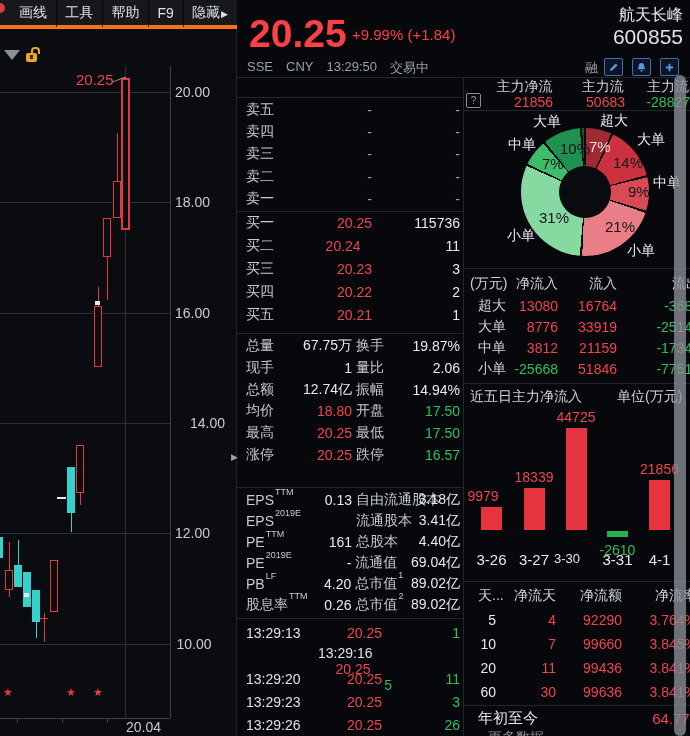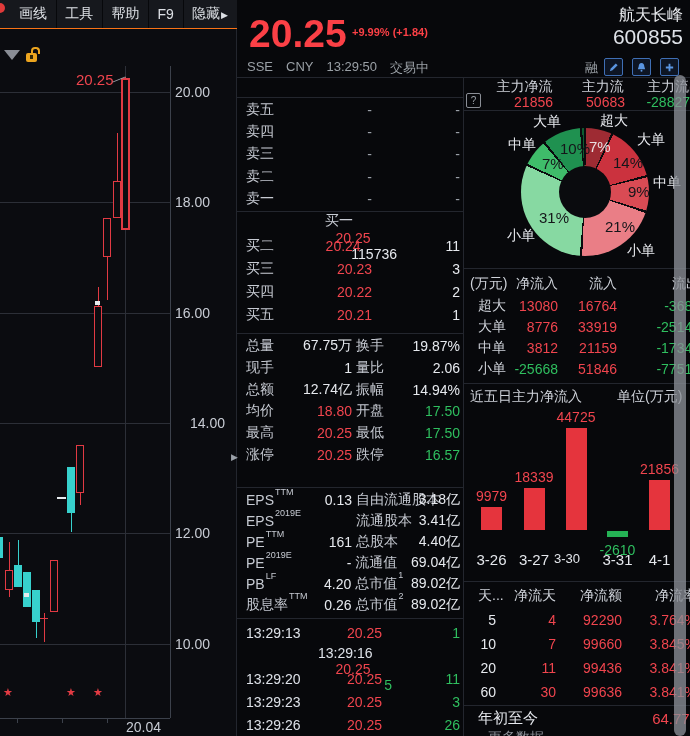--- a/index.html
+++ b/index.html
@@ -4,21 +4,21 @@
 <style>
   html,body{margin:0;padding:0;background:#000;}
   .stage{position:relative;width:690px;height:736px;overflow:hidden;background:#07080b;
          font-family:"Liberation Sans","DejaVu Sans",sans-serif;color:#e6e9ee;
          -webkit-font-smoothing:antialiased;}
   .abs{position:absolute;}
   
   .chart-col{position:absolute;left:0;top:0;width:237px;height:736px;background:#0b0c10;
              border-right:1px solid #23262e;box-sizing:border-box;}
   .menubar{position:absolute;left:0;top:0;width:237px;height:29px;background:#16181d;
-           border-bottom:1px solid #f97316;display:flex;align-items:center;padding-left:10px;
+           border-bottom:4px solid #f97316;display:flex;align-items:center;padding-left:10px;
            box-sizing:border-box;}
   .mitem{color:#dde0e5;font-size:14px;padding:0 9px;white-space:nowrap;}
   .marrow{font-size:9px;color:#dde0e5;margin-left:1px;}
   .msep{width:1px;height:28px;background:#07080b;display:inline-block;}
   .reddot{position:absolute;left:-5px;top:3px;width:10px;height:10px;border-radius:50%;background:#e03a3a;}
   .daterow{position:absolute;left:0;top:45px;height:20px;display:flex;align-items:center;}
   .datetext{font-size:14px;color:#eceef2;border-bottom:1px solid #b9bdc6;padding-bottom:1px;white-space:nowrap;}
   .tri{width:0;height:0;border-left:8px solid transparent;border-right:8px solid transparent;
        border-top:10px solid #8a8e96;display:inline-block;margin-left:4px;}
   .lock{display:inline-block;width:11px;height:9px;background:#eca51f;border-radius:2px;
@@ -26,21 +26,21 @@
   .lock::before{content:"";position:absolute;left:5px;top:-6px;width:5px;height:5px;
         border:2px solid #eca51f;border-bottom:none;border-radius:4px 4px 0 0;}
   .lock::after{content:"";position:absolute;left:4px;top:2px;width:3px;height:4px;background:#342804;}
   .pricetag{position:absolute;left:76px;top:71px;font-size:15px;color:#f0454e;}
   .leader{position:absolute;left:112px;top:79px;width:14px;height:1px;background:#9aa0a8;transform:rotate(-22deg);}
   .xlabel{position:absolute;left:126px;top:719px;font-size:14px;color:#c8ccd4;}
   .collapse-arrow{position:absolute;left:231px;top:452px;font-size:9px;color:#9aa0a8;}
   .star{position:absolute;font-size:11px;color:#e23b43;}
   
   .bigprice{position:absolute;left:249px;top:12px;font-size:39px;font-weight:bold;color:#fb4046;}
-  .bigchange{position:absolute;left:352px;top:26px;font-size:11px;font-weight:bold;color:#fb4046;text-align:right;}
+  .bigchange{position:absolute;left:352px;top:26px;font-size:15px;font-weight:normal;color:#fb4046;text-align:right;}
   .stkname{position:absolute;right:7px;top:5px;font-size:16px;color:#e8eaee;}
   .stkcode{position:absolute;right:7px;top:25px;font-size:21px;color:#dfe3e9;}
   .statusline{position:absolute;left:247px;top:59px;font-size:13px;color:#9aa0a6;display:flex;gap:13px;}
   .margin-flag{position:absolute;left:585px;top:59px;font-size:13px;color:#9aa0a6;}
   .icnbox{position:absolute;top:58px;width:17px;height:16px;border:1px solid #3f6fb5;border-radius:2px;
           background:#0d1524;display:flex;align-items:center;justify-content:center;}
   
   .sep-h{position:absolute;height:1px;background:#23262e;}
   .sep-v{position:absolute;width:1px;background:#23262e;}
   .r{color:#f0454e!important}.g{color:#2fbf5f!important}.w{color:#e6e9ee!important}
@@ -107,21 +107,21 @@
         <div style="position: absolute; left: 175px; top: 84px; width: 58px; height: 16px; font-size: 14px; color: rgb(200, 204, 212);">20.00</div>
         <div style="position: absolute; left: 0px; top: 202px; width: 170px; height: 1px; background: rgb(44, 47, 55);"></div>
         <div style="position: absolute; left: 175px; top: 194px; width: 58px; height: 16px; font-size: 14px; color: rgb(200, 204, 212);">18.00</div>
         <div style="position: absolute; left: 0px; top: 313px; width: 170px; height: 1px; background: rgb(44, 47, 55);"></div>
         <div style="position: absolute; left: 175px; top: 305px; width: 58px; height: 16px; font-size: 14px; color: rgb(200, 204, 212);">16.00</div>
         <div style="position: absolute; left: 0px; top: 423px; width: 170px; height: 1px; background: rgb(44, 47, 55);"></div>
         <div style="position: absolute; left: 175px; top: 415px; width: 58px; height: 16px; font-size: 14px; color: rgb(200, 204, 212); margin-left: 15px;">14.00</div>
         <div style="position: absolute; left: 0px; top: 533px; width: 170px; height: 1px; background: rgb(44, 47, 55);"></div>
         <div style="position: absolute; left: 175px; top: 525px; width: 58px; height: 16px; font-size: 14px; color: rgb(200, 204, 212);">12.00</div>
         <div style="position: absolute; left: 0px; top: 644px; width: 170px; height: 1px; background: rgb(44, 47, 55);"></div>
-        <div style="position: absolute; left: 175px; top: 636px; width: 58px; height: 16px; font-size: 14px; color: rgb(200, 204, 212);">10.00</div>
+        <div style="position: absolute; left: 165px; top: 636px; width: 58px; height: 16px; font-size: 14px; color: rgb(200, 204, 212); text-align: center;">10.00</div>
         <div style="position: absolute; left: 125px; top: 66px; width: 1px; height: 652px; background: rgb(44, 47, 55);"></div>
         <div style="position: absolute; left: 170px; top: 66px; width: 1px; height: 652px; background: rgb(60, 65, 75);"></div>
         <div style="position: absolute; left: 0px; top: 718px; width: 170px; height: 1px; background: rgb(60, 65, 75);"></div>
         <div style="position: absolute; left: 17px; top: 719px; width: 1px; height: 4px; background: rgb(60, 65, 75);"></div>
         <div style="position: absolute; left: 62px; top: 719px; width: 1px; height: 4px; background: rgb(60, 65, 75);"></div>
         <div style="position: absolute; left: 107px; top: 719px; width: 1px; height: 4px; background: rgb(60, 65, 75);"></div>
         <div style="position: absolute; left: 1px; top: 537px; width: 1px; height: 21px; background: rgb(55, 209, 205);"></div>
         <div style="position: absolute; left: 0px; top: 537px; width: 3px; height: 21px; background: rgb(55, 209, 205);"></div>
         <div style="position: absolute; left: 9px; top: 542px; width: 1px; height: 55px; background: rgb(225, 58, 67);"></div>
         <div style="position: absolute; left: 5px; top: 570px; width: 8px; height: 20px; background: rgb(11, 12, 16); border: 1px solid rgb(225, 58, 67); box-sizing: border-box;"></div>
@@ -212,21 +212,21 @@
         <span class="q3 dim">-</span>
       </div>
       <div class="qrow" style="height: 22.3px;">
         <span class="q1">卖一</span>
         <span class="q2 dim">-</span>
         <span class="q3 dim">-</span>
       </div>
     </div>
   <div class="sep-h" style="left:237px;top:210.5px;width:226px;"></div>
   <div class="qsec" id="bids" style="top:211.5px;">
-      <div class="qrow" style="height: 23px; flex-direction: column;">
+      <div class="qrow" style="height: 23px;">
         <span class="q1">买一</span>
         <span class="q2 r">20.25</span>
         <span class="q3 w">115736</span>
       </div>
       <div class="qrow" style="height: 23px; gap: 45px;">
         <span class="q1">买二</span>
         <span class="q2 r">20.24</span>
         <span class="q3 w">11</span>
       </div>
       <div class="qrow" style="height: 23px;">
@@ -417,21 +417,21 @@
         <span class="h2 r">51846</span>
         <span class="h3 g">-77514</span>
       </div>
     </div>
   <div class="sep-h" style="left:463px;top:383px;width:227px;"></div>
 
   <div class="bartitle">近五日主力净流入</div>
   <div class="barunit">单位(万元)</div>
   <div id="bars" class="abs" style="left:463px;top:405px;width:227px;height:170px;">
       <div style="position: absolute; left: 18px; top: 102px; width: 21px; height: 23px; background: rgb(229, 52, 61);"></div>
-      <div style="position: absolute; left: 4.5px; top: 83px; width: 48px; height: 16px; font-size: 14px; text-align: center; color: rgb(240, 69, 78);">9979</div>
+      <div style="position: absolute; left: 4.5px; top: 83px; width: 48px; height: 16px; font-size: 14px; text-align: left; color: rgb(240, 69, 78);">9979</div>
       <div style="position: absolute; left: 6.5px; top: 146px; width: 44px; height: 17px; font-size: 15px; text-align: center; color: rgb(228, 231, 236);">3-26</div>
       <div style="position: absolute; left: 60.5px; top: 83px; width: 21px; height: 42px; background: rgb(229, 52, 61);"></div>
       <div style="position: absolute; left: 47px; top: 64px; width: 48px; height: 16px; font-size: 14px; text-align: center; color: rgb(240, 69, 78);">18339</div>
       <div style="position: absolute; left: 49px; top: 146px; width: 44px; height: 17px; font-size: 15px; text-align: center; color: rgb(228, 231, 236);">3-27</div>
       <div style="position: absolute; left: 102.5px; top: 23px; width: 21px; height: 102px; background: rgb(229, 52, 61);"></div>
       <div style="position: absolute; left: 89px; top: 4px; width: 48px; height: 16px; font-size: 14px; text-align: center; color: rgb(240, 69, 78);">44725</div>
       <div style="position: absolute; left: 91px; top: 146px; width: 44px; height: 17px; font-size: 13px; color: rgb(228, 231, 236);">3-30</div>
       <div style="position: absolute; left: 144px; top: 126px; width: 21px; height: 6px; background: rgb(37, 178, 85);"></div>
       <div style="position: absolute; left: 130.5px; top: 137px; width: 48px; height: 16px; font-size: 14px; text-align: center; color: rgb(47, 191, 95);">-2610</div>
       <div style="position: absolute; left: 132.5px; top: 146px; width: 44px; height: 17px; font-size: 15px; text-align: center; color: rgb(228, 231, 236);">3-31</div>

